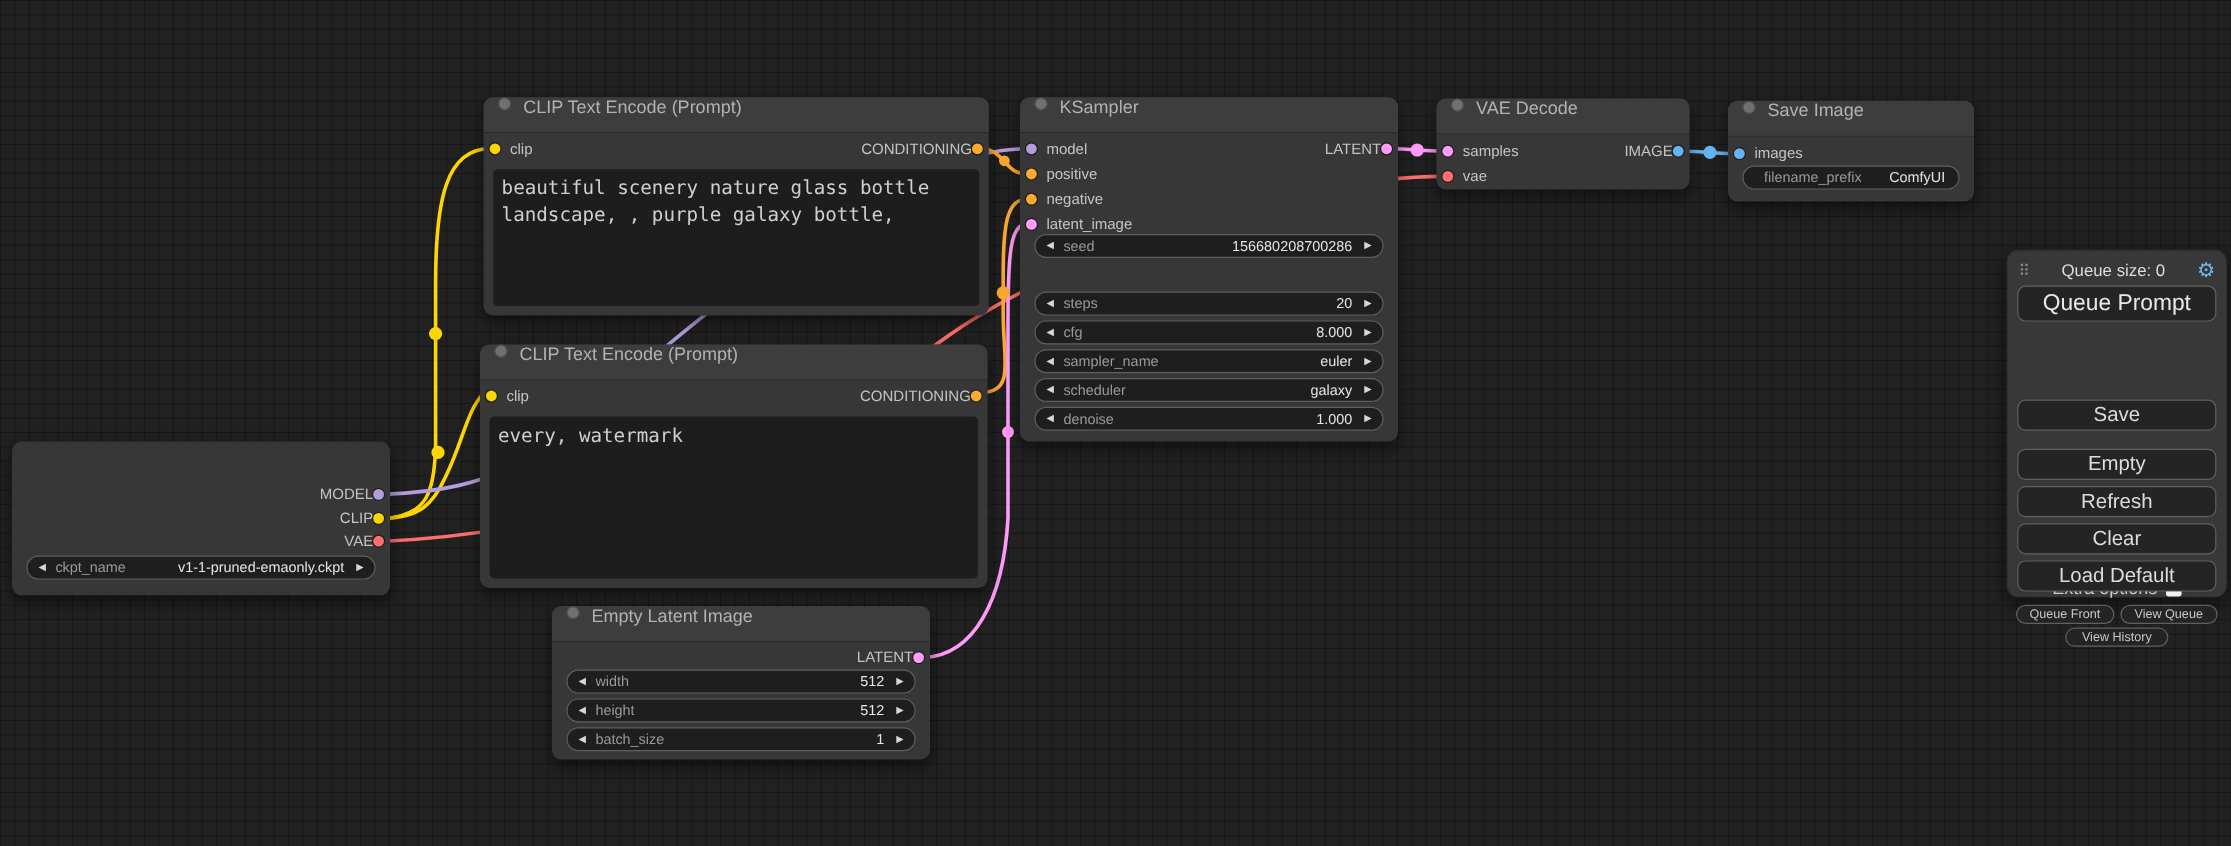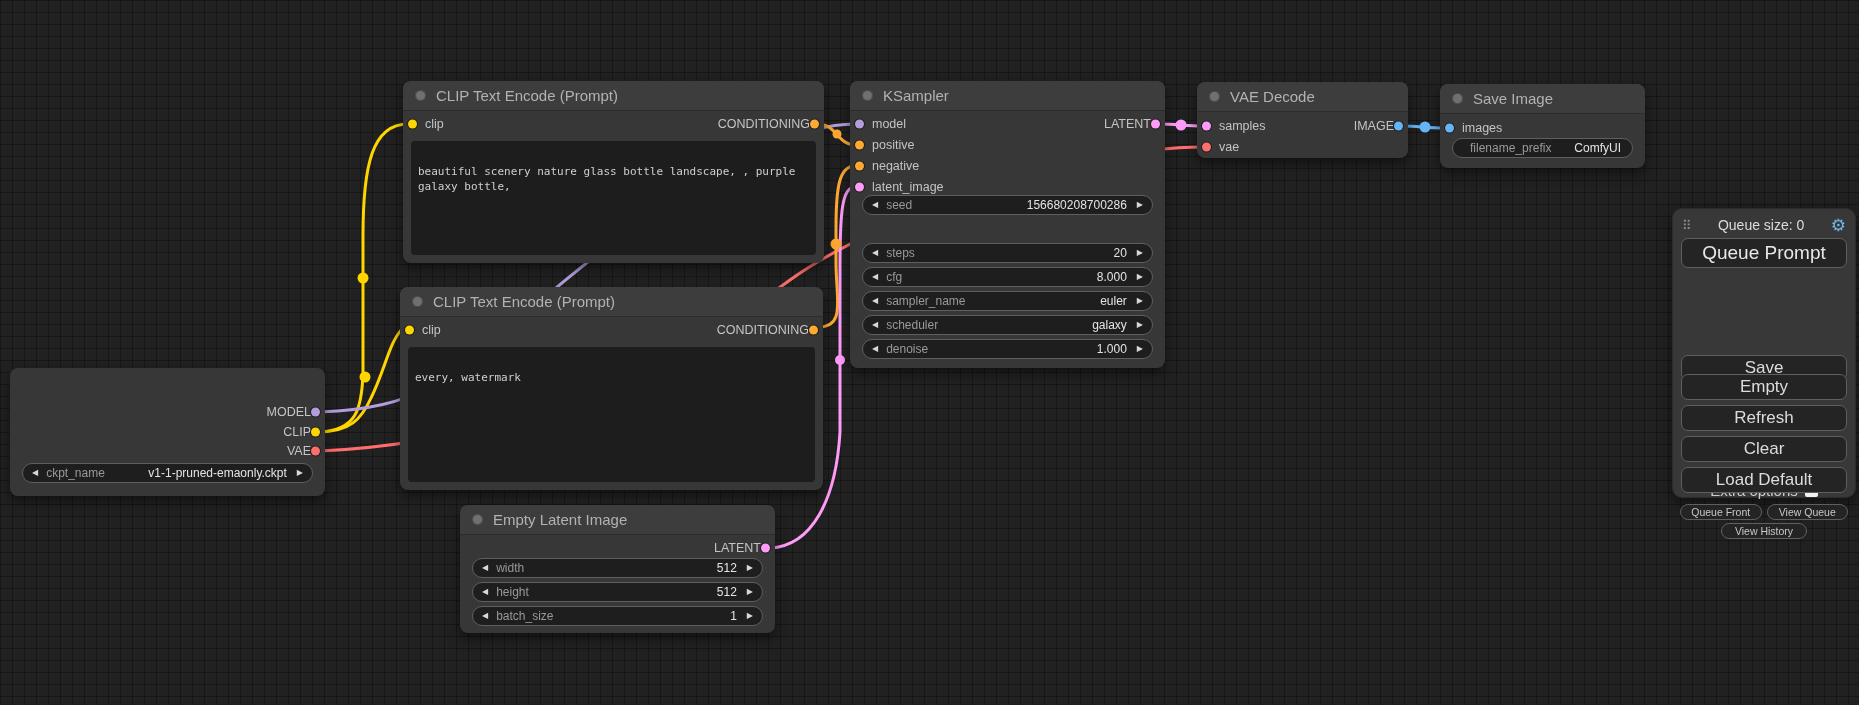--- a/index.html
+++ b/index.html
@@ -11,38 +11,38 @@
       linear-gradient(90deg, rgba(0,0,0,.30) 1px, transparent 1px);
     background-size:12px 12px;
     font-family:"Liberation Sans", sans-serif;
   }
   #wires{position:absolute;left:0;top:0;z-index:1;pointer-events:none;}
   .node{
     position:absolute;z-index:2;background:#373737;border-radius:8px;
     box-shadow:0 5px 12px rgba(0,0,0,.5);color:#b8b8b8;box-sizing:border-box;
   }
   .node-title{
-    height:30px;display:flex;align-items:center;gap:10px;padding:0 12px;
+    height:30px;display:flex;gap:10px;padding:0 12px;
     font-size:15px;color:#b2b2b2;background:#3d3d3d;border-radius:8px 8px 0 0;
     border-bottom:1px solid rgba(0,0,0,.28);box-sizing:border-box;
   }
   .title-dot{width:11px;height:11px;border-radius:50%;flex:0 0 auto;box-shadow:inset 0 0 0 1px rgba(0,0,0,.3);}
   .slot{position:absolute;height:20px;line-height:20px;font-size:12.5px;color:#c4c4c4;white-space:nowrap;}
   .slot.in{left:0;padding-left:22px;}
   .slot.in .port{left:5px;}
   .slot.out{right:0;padding-right:14px;}
   .slot.out .port{right:5px;}
   .port{
     position:absolute;top:50%;transform:translateY(-50%);
     width:9px;height:9px;border-radius:50%;box-shadow:0 0 0 1px rgba(0,0,0,.45);
   }
   .prompt-box{
     position:absolute;left:8px;right:8px;background:#1d1d1d;border-radius:4px;
-    font-family:"DejaVu Sans Mono", monospace;font-size:11px;line-height:1.4;
-    color:#cfcfcf;padding:23px 7px;box-sizing:border-box;overflow:hidden;
+    font-family:"DejaVu Sans Mono", monospace;font-size:16px;line-height:1.4;
+    color:#cfcfcf;padding:5px 7px;box-sizing:border-box;overflow:hidden;
     white-space:pre-wrap;word-break:break-word;
   }
   .widget{
     position:absolute;left:12px;right:12px;height:20px;box-sizing:border-box;
     background:#1e1e1e;border:1px solid #5f5f5f;border-radius:10px;
     display:flex;align-items:center;padding:0 9px;font-size:12px;color:#999;
     white-space:nowrap;
   }
   .warrow{font-size:8px;color:#d8d8d8;line-height:1;flex:0 0 auto;}
   .wlabel{margin-left:8px;overflow:hidden;text-overflow:ellipsis;}
@@ -293,20 +293,20 @@
       <span>Extra options</span>
       <span class="q-check"></span>
     </div>
     <div class="q-pill-row">
       <div class="qpill">Queue Front</div>
       <div class="qpill">View Queue</div>
     </div>
     <div class="q-hist-row">
       <div class="qpill">View History</div>
     </div>
-    <div class="qbtn" style="top:146px">Save</div>
+    <div class="qbtn" style="top:124px">Save</div>
     <div class="qbtn" style="top:165px">Empty</div>
     <div class="qbtn" style="top:196px">Refresh</div>
     <div class="qbtn" style="top:227px">Clear</div>
     <div class="qbtn" style="top:258px">Load Default</div>
   </div>
 
 </div>
 
 </body></html>

